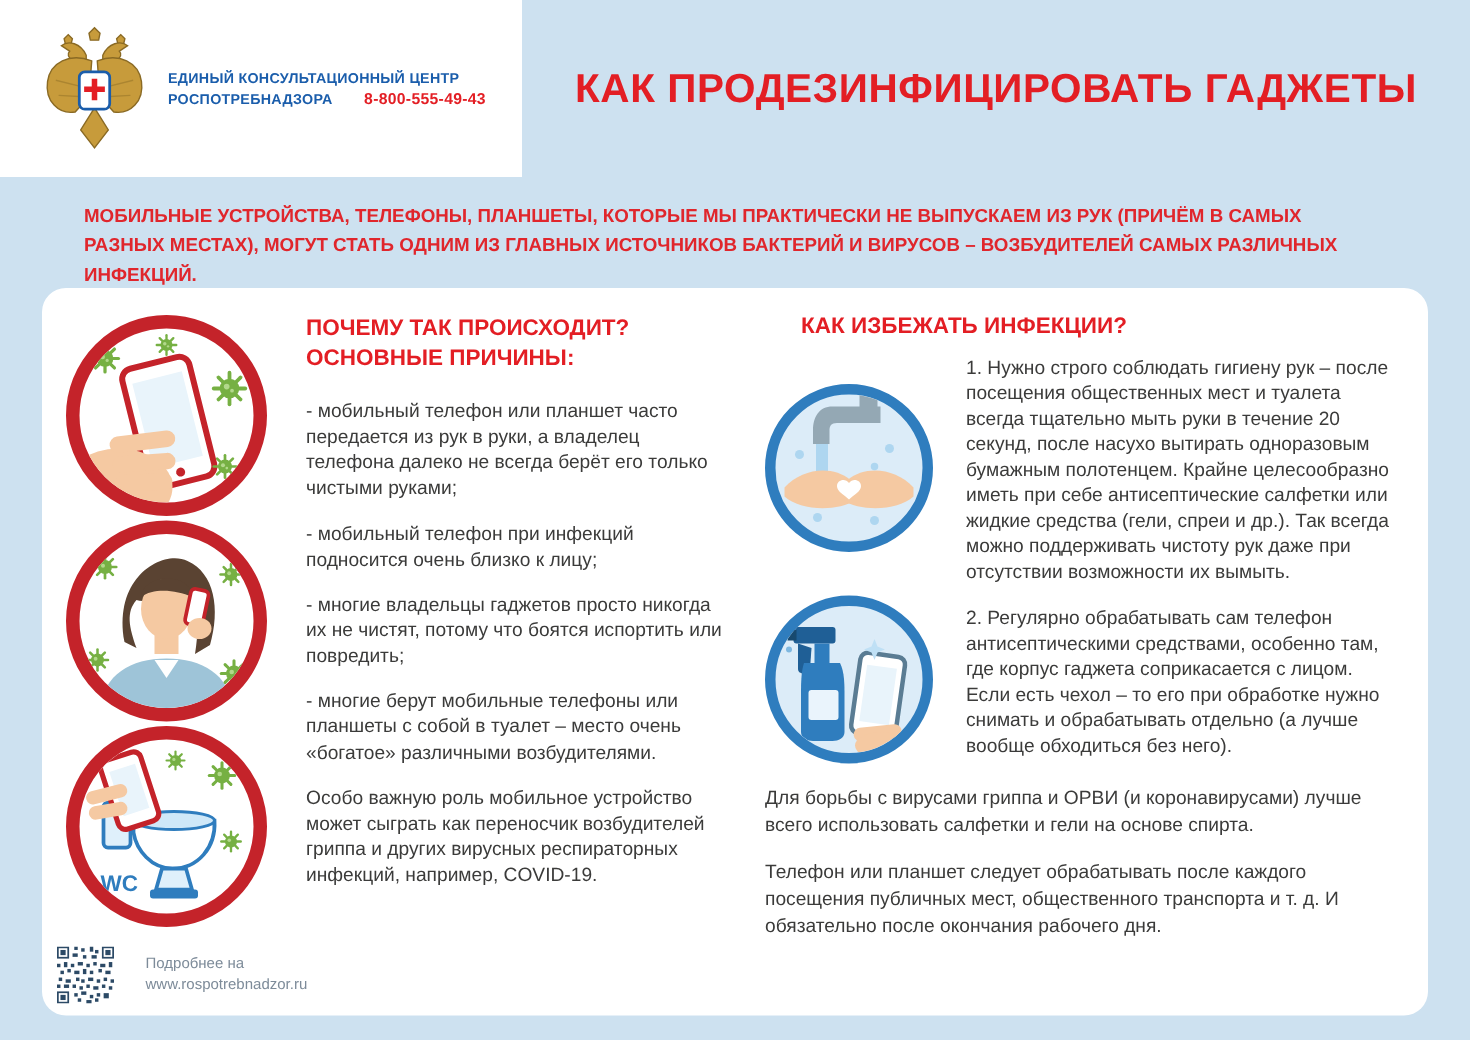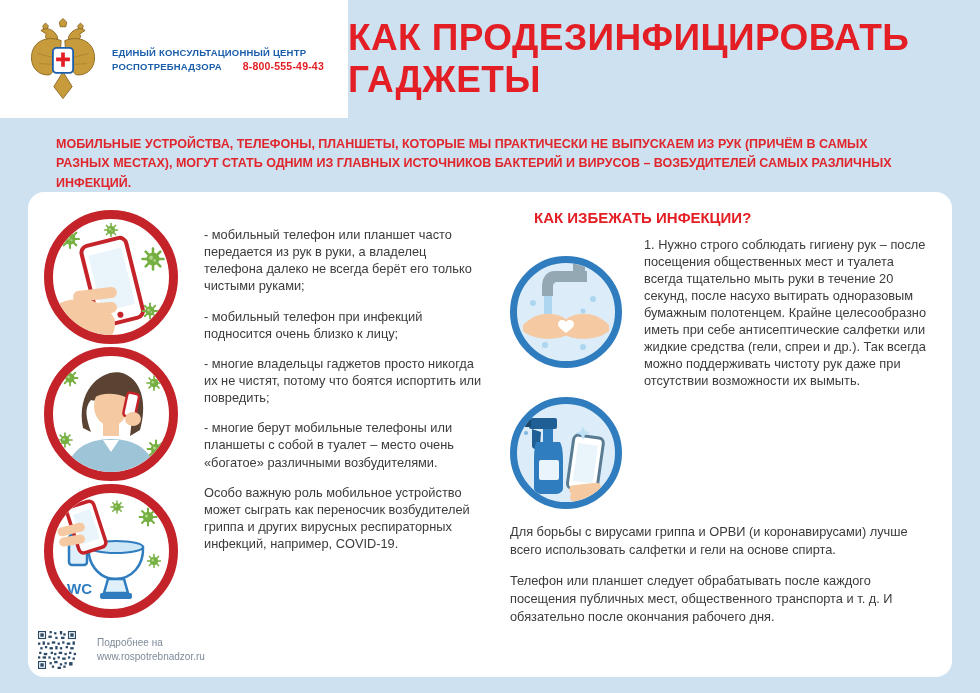--- a/index.html
+++ b/index.html
@@ -9,21 +9,21 @@
 
   
   .header { display:flex; height:118px; }
   .logo-block { width:348px; background:#ffffff; display:flex; align-items:center; gap:14px; padding-left:28px; flex-shrink:0; }
   .emblem svg { display:block; }
   .org-name { color:#1a5dab; font-weight:bold; font-size:17.5px; letter-spacing:0.3px; margin-bottom:8px; }
   .center-l1 { color:#1a5dab; font-weight:bold; font-size:9.5px; margin-bottom:2px; letter-spacing:0.2px; }
   .center-l2 { color:#1a5dab; font-weight:bold; font-size:9.5px; letter-spacing:0.2px; }
   .center-l2 .phone { color:#e31e24; font-size:10.5px; margin-left:21px; }
   .title-wrap { flex:1; display:flex; align-items:center; justify-content:center; }
-  .title-wrap h1 { color:#e31e24; font-size:37px; font-weight:bold; letter-spacing:0.4px; }
+  .title-wrap h1 { color:#e31e24; font-size:27px; font-weight:bold; letter-spacing:0.4px; }
 
   
   .intro { margin:17px 56px 0; color:#e0262c; font-weight:bold; font-size:12.5px; line-height:1.55; }
 
   
   .panel { position:absolute; left:28px; right:28px; top:192px; bottom:16px; background:#ffffff; border-radius:16px; padding:14px 20px 14px 16px; display:flex; }
 
   .col-illus { width:146px; flex-shrink:0; display:flex; flex-direction:column; gap:3px; padding-top:4px; }
   .red-circle { width:134px; height:134px; border:9px solid #c4232a; border-radius:50%; background:#fff; overflow:hidden; flex-shrink:0; }
   .red-circle svg { width:100%; height:100%; display:block; }
@@ -192,20 +192,24 @@
           <rect x="4" y="32" width="28" height="9" rx="4.5" fill="#f5c9a2" transform="rotate(-14 18 36)"></rect>
           <rect x="6" y="43" width="26" height="9" rx="4.5" fill="#f5c9a2" transform="rotate(-10 19 47)"></rect>
           <use href="#v3" transform="translate(95,24) scale(0.85)"></use>
           <use href="#v3" transform="translate(101,68) scale(0.65)"></use>
           <use href="#v3" transform="translate(64,14) scale(0.6)"></use>
         </svg>
       </div>
     </div>
 
     <section class="col-causes">
+      <h2>
+        <div>ПОЧЕМУ ТАК ПРОИСХОДИТ?</div>
+        <div>ОСНОВНЫЕ ПРИЧИНЫ:</div>
+      </h2>
       <p class="first">- мобильный телефон или планшет часто передается из рук в руки, а владелец телефона далеко не всегда берёт его только чистыми руками;</p>
       <p>- мобильный телефон при инфекций подносится очень близко к лицу;</p>
       <p>- многие владельцы гаджетов просто никогда их не чистят, потому что боятся испортить или повредить;</p>
       <p>- многие берут мобильные телефоны или планшеты с собой в туалет – место очень «богатое» различными возбудителями.</p>
       <p>Особо важную роль мобильное устройство может сыграть как переносчик возбудителей гриппа и других вирусных респираторных инфекций, например, COVID-19.</p>
     </section>
 
     <section class="col-prev">
       <h2>КАК ИЗБЕЖАТЬ ИНФЕКЦИИ?</h2>
 
@@ -244,20 +248,21 @@
             <rect x="22" y="56" width="20" height="20" rx="2" fill="#eaf4fc"></rect>
             <g transform="rotate(8 66 62)">
               <rect x="53" y="32" width="30" height="54" rx="5" fill="#fff" stroke="#5a7c93" stroke-width="3"></rect>
               <rect x="58" y="40" width="20" height="38" fill="#e9f4fb"></rect>
             </g>
             <rect x="52" y="80" width="32" height="9" rx="4.5" fill="#f5c9a2" transform="rotate(-6 68 84)"></rect>
             <ellipse cx="71" cy="93" rx="18" ry="9" fill="#f5c9a2"></ellipse>
             <path d="M66 22 l2 5 5 2 -5 2 -2 5 -2 -5 -5 -2 5 -2 Z" fill="#bfe0f5"></path>
           </svg>
         </div>
+        <p>2. Регулярно обрабатывать сам телефон антисептическими средствами, особенно там, где корпус гаджета соприкасается с лицом. Если есть чехол – то его при обработке нужно снимать и обрабатывать отдельно (а лучше вообще обходиться без него).</p>
       </div>
 
       <p class="note">Для борьбы с вирусами гриппа и ОРВИ (и коронавирусами) лучше всего использовать салфетки и гели на основе спирта.</p>
       <p class="note">Телефон или планшет следует обрабатывать после каждого посещения публичных мест, общественного транспорта и т. д. И обязательно после окончания рабочего дня.</p>
     </section>
 
     <div class="footer">
       <svg class="qr" viewBox="0 0 33 33" aria-hidden="true">
         <rect width="33" height="33" fill="#ffffff"></rect>
         <g fill="#2c4a66">

